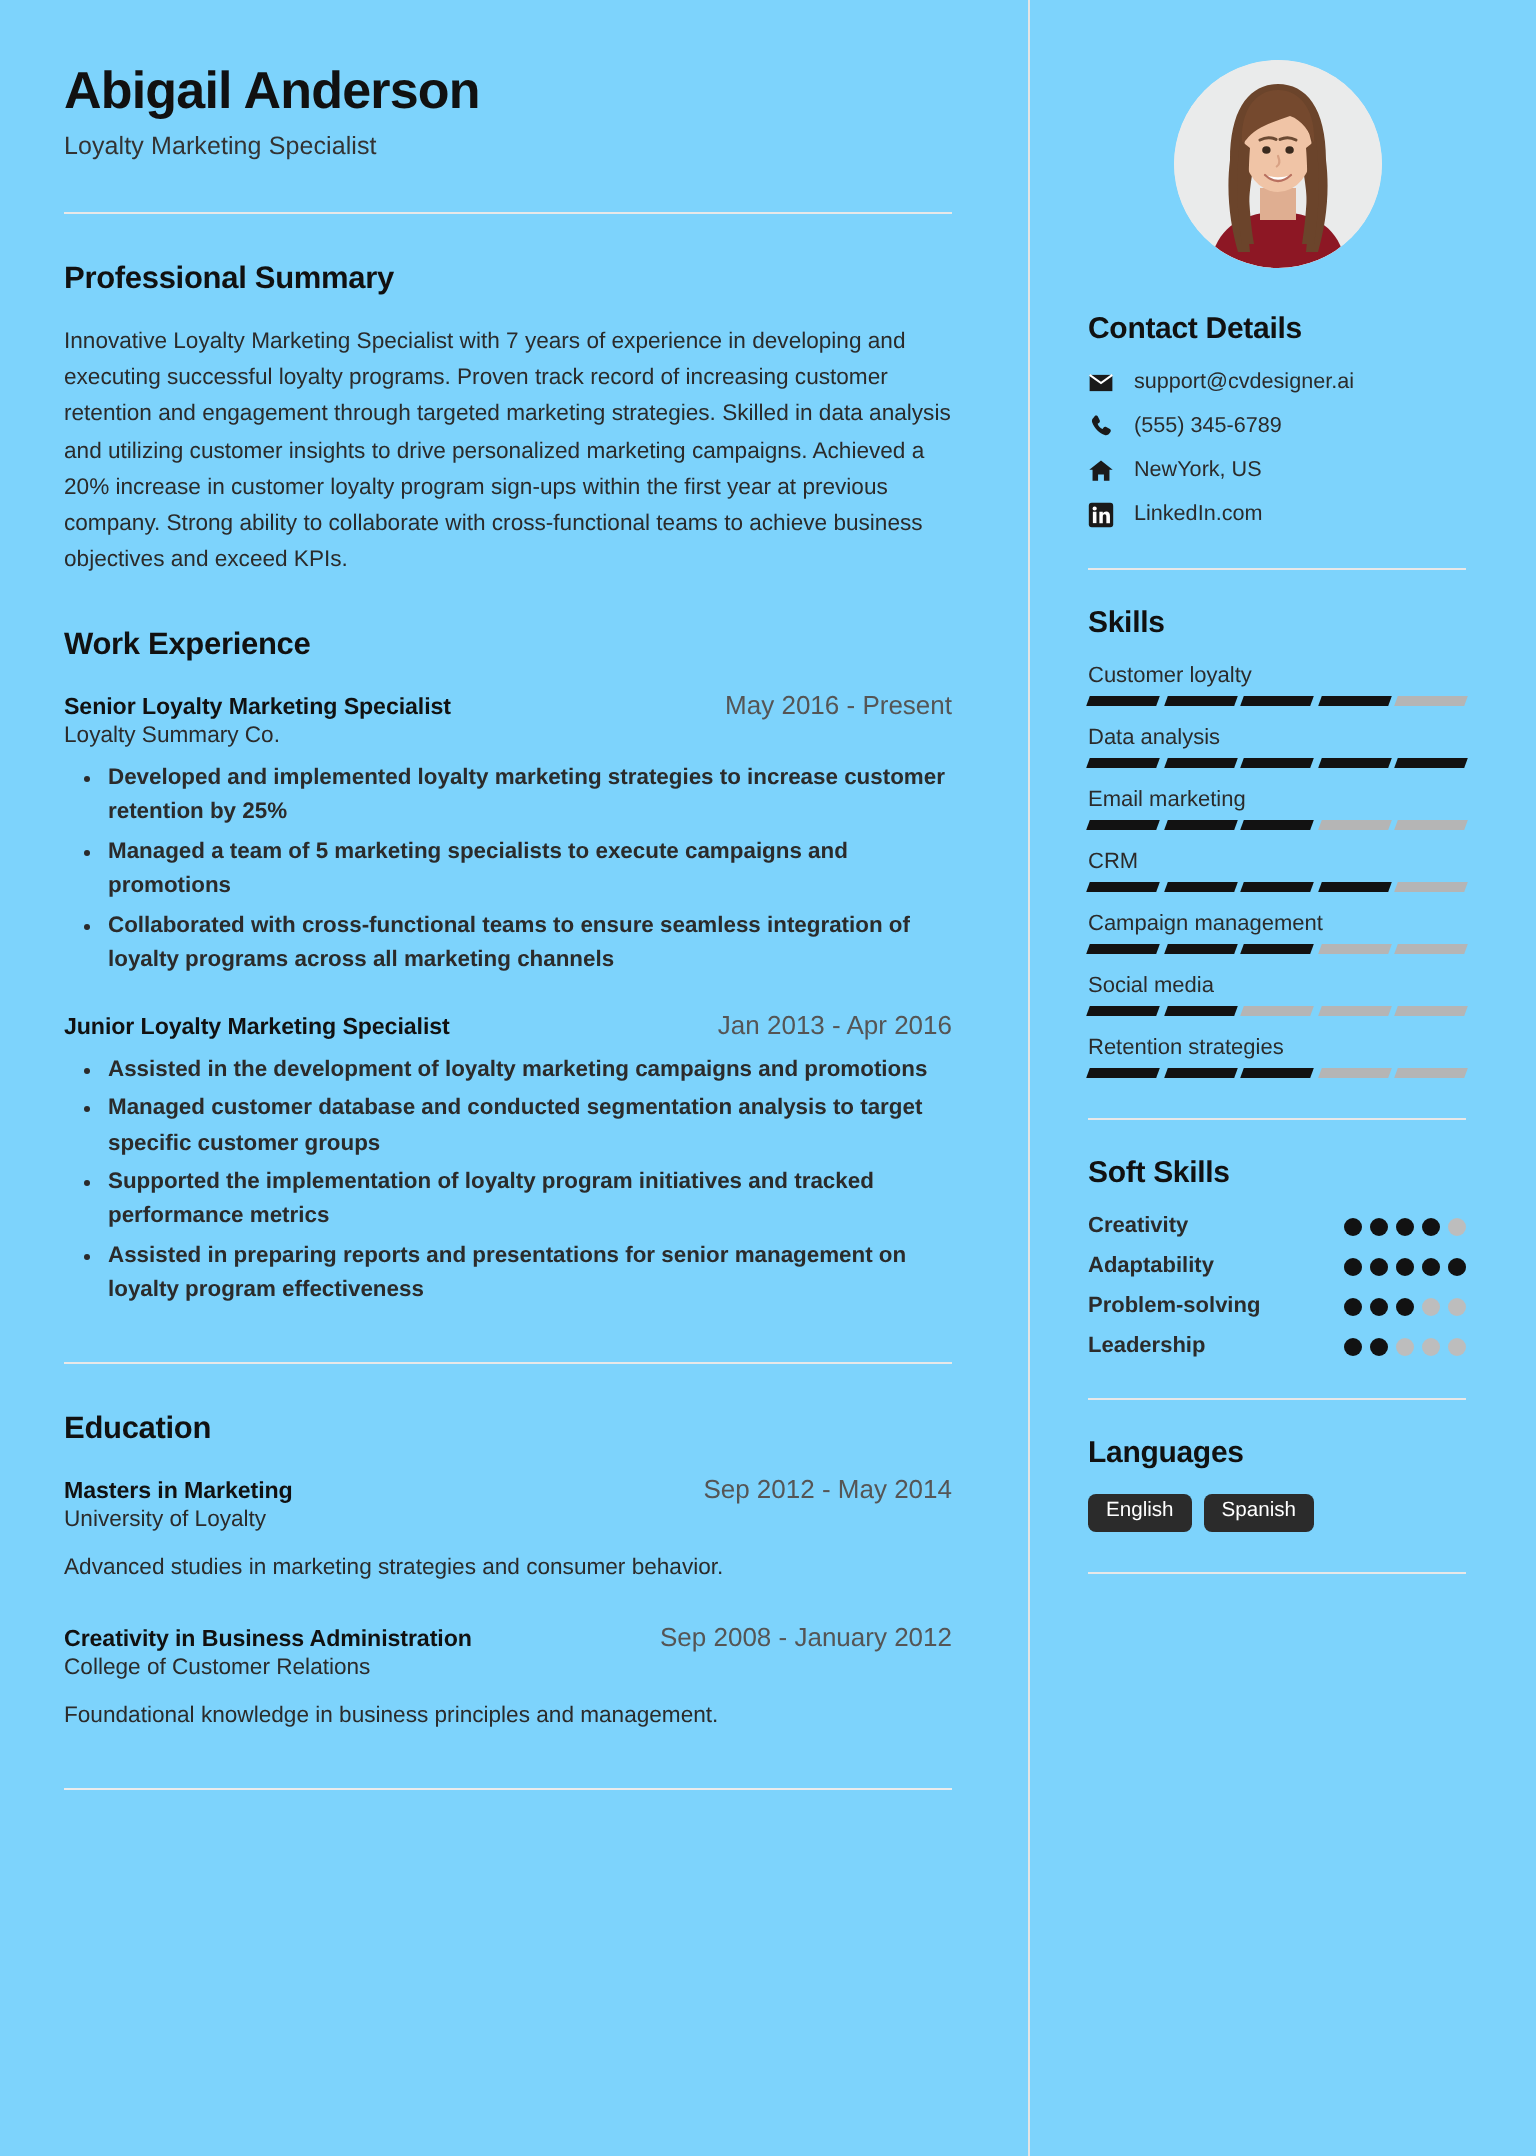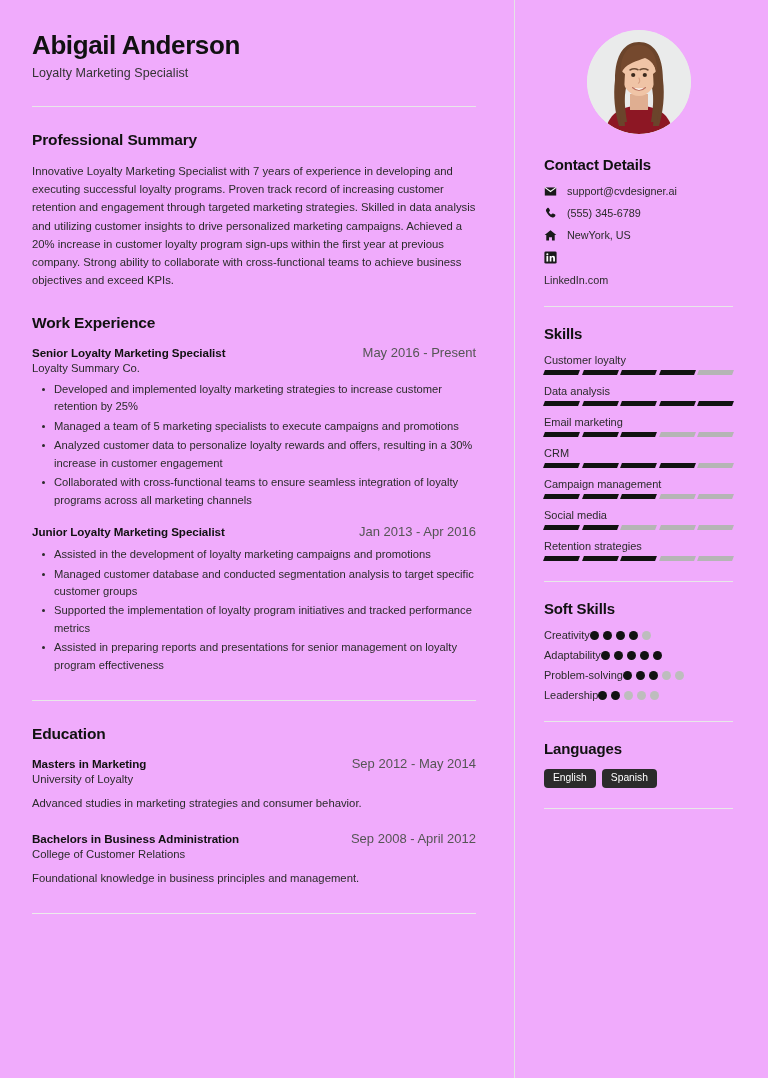--- a/index.html
+++ b/index.html
@@ -10,21 +10,21 @@
     background: #ffffff;
     font-family: "Liberation Sans", sans-serif;
     color: #222222;
     -webkit-font-smoothing: antialiased;
   }
 
   .page {
     position: relative;
     width: 768px;
     height: 1078px;
-    background: #f0abfc;
+    background: #7dd3fc;
     display: flex;
     overflow: hidden;
   }
 
   
   .col-divider {
     position: absolute;
     left: 514px;
     top: 0;
     width: 1px;
@@ -107,20 +107,21 @@
     margin: 7px 0 0 0;
     padding-left: 22px;
     list-style: none;
   }
   ul.bullets li {
     font-size: 11.2px;
     line-height: 1.56;
     color: #2b2b2b;
     margin-bottom: 2px;
     position: relative;
+    font-weight: bold;
   }
   ul.bullets li::before {
     content: "";
     position: absolute;
     left: -12px;
     top: 7px;
     width: 3px;
     height: 3px;
     border-radius: 50%;
     background: #2b2b2b;
@@ -180,21 +181,21 @@
 
   
   .contact-row {
     display: flex;
     align-items: flex-start;
     gap: 10px;
     margin-bottom: 9px;
     font-size: 10.8px;
     color: #2b2b2b;
   }
-  .contact-row:last-child { margin-bottom: 0; flex-direction: column; }
+  .contact-row:last-child { margin-bottom: 0; }
   .ci {
     width: 13px;
     height: 13px;
     flex-shrink: 0;
     display: flex;
     align-items: center;
     justify-content: center;
   }
   .ci svg { display: block; fill: #1a1a1a; }
 
@@ -215,22 +216,23 @@
     height: 5px;
     background: #b5b5b5;
     transform: skewX(-20deg);
   }
   .seg.on { background: #121212; }
 
   
   .soft-row {
     display: flex;
     align-items: center;
-    justify-content: flex-start;
+    justify-content: space-between;
     margin-bottom: 8px;
+    font-weight: bold;
   }
   .soft-row:last-child { margin-bottom: 0; }
   .soft-name {
     font-size: 11px;
     color: #2b2b2b;
   }
   .dots { display: flex; gap: 4px; }
   .dot {
     width: 9px;
     height: 9px;
@@ -281,21 +283,20 @@
 
       <div class="entry">
         <div class="entry-head">
           <div class="entry-role">Senior Loyalty Marketing Specialist</div>
           <div class="entry-date">May 2016 - Present</div>
         </div>
         <div class="entry-org">Loyalty Summary Co.</div>
         <ul class="bullets">
           <li>Developed and implemented loyalty marketing strategies to increase customer retention by 25%</li>
           <li>Managed a team of 5 marketing specialists to execute campaigns and promotions</li>
-          <li>Analyzed customer data to personalize loyalty rewards and offers, resulting in a 30% increase in customer engagement</li>
           <li>Collaborated with cross-functional teams to ensure seamless integration of loyalty programs across all marketing channels</li>
         </ul>
       </div>
 
       <div class="entry">
         <div class="entry-head">
           <div class="entry-role">Junior Loyalty Marketing Specialist</div>
           <div class="entry-date">Jan 2013 - Apr 2016</div>
         </div>
         <ul class="bullets">
@@ -316,22 +317,22 @@
         <div class="entry-head">
           <div class="entry-role">Masters in Marketing</div>
           <div class="entry-date">Sep 2012 - May 2014</div>
         </div>
         <div class="entry-org">University of Loyalty</div>
         <div class="entry-desc">Advanced studies in marketing strategies and consumer behavior.</div>
       </div>
 
       <div class="edu-entry">
         <div class="entry-head">
-          <div class="entry-role">Bachelors in Business Administration</div>
-          <div class="entry-date">Sep 2008 - April 2012</div>
+          <div class="entry-role">Creativity in Business Administration</div>
+          <div class="entry-date">Sep 2008 - January 2012</div>
         </div>
         <div class="entry-org">College of Customer Relations</div>
         <div class="entry-desc">Foundational knowledge in business principles and management.</div>
       </div>
     </div>
 
     <div class="hr-bottom"></div>
   </div>
 
   <div class="right">

